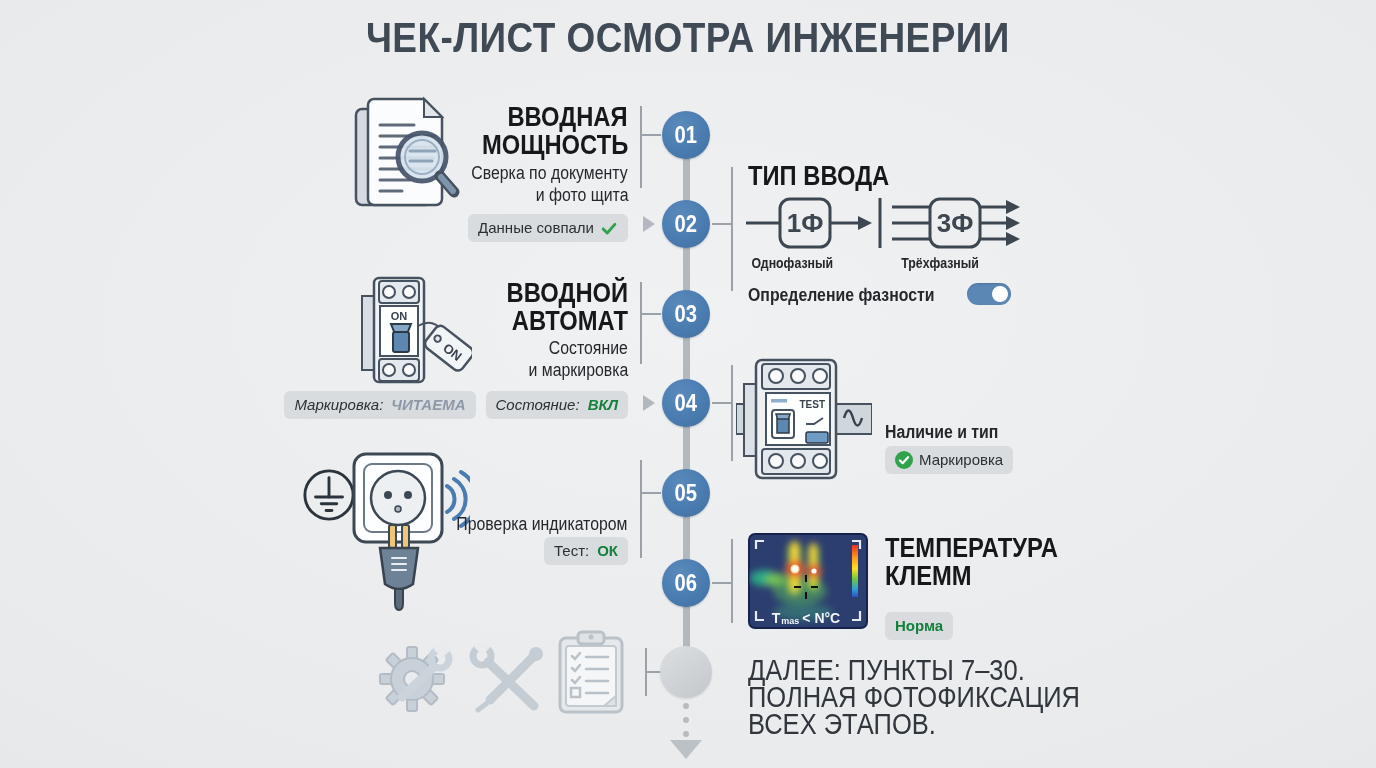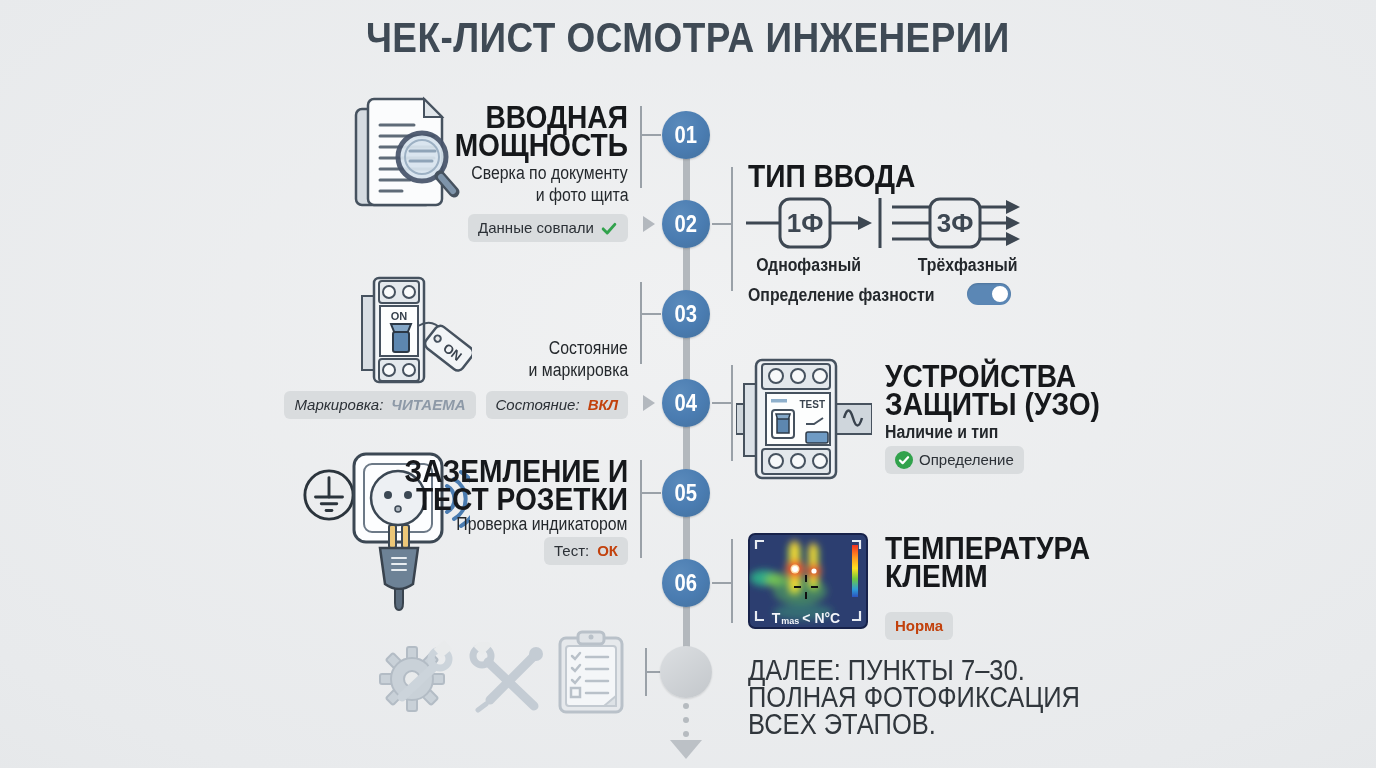--- a/index.html
+++ b/index.html
@@ -8,45 +8,45 @@
     background:radial-gradient(120% 120% at 50% 42%, #f0f1f2 0%, #e8eaec 55%, #dee1e3 100%);
     font-family:"Liberation Sans","DejaVu Sans",sans-serif;
     color:#17191c;
   }
   .abs{position:absolute;}
   .cx{display:inline-block;transform:scaleX(.88);}
   .cx-c{transform-origin:50% 50%;}
   .cx-r{transform-origin:100% 50%;}
   .cx-l{transform-origin:0 50%;}
   .title{top:14px;left:0;width:100%;text-align:center;font-size:42px;font-weight:bold;color:#3f4a55;letter-spacing:.5px;}
-  .head{font-weight:bold;font-size:32px;line-height:28px;color:#16181b;white-space:nowrap;}
+  .head{font-weight:bold;font-size:27px;line-height:28px;color:#16181b;white-space:nowrap;}
   .sub{font-size:18px;line-height:22px;color:#24282c;white-space:nowrap;}
   .ralign{right:748px;text-align:right;}
   .lalign{left:748px;text-align:left;}
   .tl-line{left:683px;top:135px;width:7px;height:537px;background:#b3b8bd;}
   .step{width:48px;height:48px;border-radius:50%;left:662px;
     background:radial-gradient(circle at 38% 30%, #5a8abb 0%, #4a7cb1 55%, #43709c 100%);
     display:flex;align-items:center;justify-content:center;
     color:#fff;font-weight:bold;font-size:23px;box-shadow:0 1px 2px rgba(0,0,0,.18);}
   .step-gray{width:52px;height:52px;border-radius:50%;left:660px;top:646px;
     background:linear-gradient(145deg,#dcdfe2 0%,#c3c7cb 100%);box-shadow:0 1px 2px rgba(0,0,0,.12);}
   .dot{width:6px;height:6px;border-radius:50%;background:#b6bbc0;left:683px;}
   .tri-down{left:670px;top:740px;width:0;height:0;border-left:16px solid transparent;border-right:16px solid transparent;border-top:19px solid #bcc1c6;}
   .tri-right{width:0;height:0;border-top:8px solid transparent;border-bottom:8px solid transparent;border-left:12px solid #b3b8be;}
   .vseg{width:2px;background:#9aa1a8;}
   .hseg{height:2px;background:#9aa1a8;}
   .badge{display:inline-flex;align-items:center;gap:6px;background:#d9dcde;border-radius:6px;
     padding:3px 10px;font-size:15px;color:#2b3036;white-space:nowrap;height:22px;line-height:22px;}
   .badge .val{font-weight:bold;margin-left:2px;}
-  .green{color:#c2410c;}
+  .green{color:#15803d;}
   .muted{color:#8d99a7;font-weight:bold;text-align:right;}
   .badgerow{display:flex;gap:10px;}
   .toggle{width:44px;height:22px;border-radius:11px;background:#5b87b5;position:relative;box-shadow:inset 0 1px 2px rgba(0,0,0,.15);}
   .toggle .knob{position:absolute;right:1px;top:1px;width:20px;height:20px;border-radius:50%;background:#fff;border:2px solid #5b87b5;box-sizing:border-box;}
-  .phlabel{font-size:18px;font-weight:bold;color:#23272b;text-align:right;white-space:nowrap;}
+  .phlabel{font-size:14px;font-weight:bold;color:#23272b;text-align:left;white-space:nowrap;}
   .footer-text{font-size:29px;font-weight:normal;line-height:27px;color:#30363c;white-space:nowrap;}
   svg text{font-family:"Liberation Sans","DejaVu Sans",sans-serif;}
 </style>
 </head>
 <body>
 
 <div class="canvas">
 
   <div class="abs title">
     <span class="cx cx-c">ЧЕК-ЛИСТ ОСМОТРА ИНЖЕНЕРИИ</span>
@@ -186,20 +186,24 @@
     <polygon points="39,48 59,48 55,58 43,58" fill="#84a7c7" stroke="#2c3947" stroke-width="2"></polygon>
     <rect x="41" y="56" width="16" height="20" rx="2" fill="#5d87b0" stroke="#2c3947" stroke-width="2"></rect>
     <path d="M66 50 q14 -8 24 4" stroke="#46525f" stroke-width="2" fill="none"></path>
     <circle cx="88" cy="53" r="3" fill="none" stroke="#46525f" stroke-width="2"></circle>
     <g transform="rotate(38 96 72)">
       <rect x="74" y="58" width="46" height="27" rx="6" fill="#f2f5f7" stroke="#46525f" stroke-width="2.5"></rect>
       <circle cx="82" cy="71" r="3.2" fill="#e9ebec" stroke="#46525f" stroke-width="2"></circle>
       <text x="102" y="77" text-anchor="middle" font-size="13" font-weight="bold" fill="#39434e">ON</text>
     </g>
   </svg>
+  <div class="abs head ralign" style="top:279px;">
+    <div><span class="cx cx-r">ВВОДНОЙ</span></div>
+    <div><span class="cx cx-r">АВТОМАТ</span></div>
+  </div>
   <div class="abs sub ralign" style="top:337px;">
     <div><span class="cx cx-r">Состояние</span></div>
     <div><span class="cx cx-r">и маркировка</span></div>
   </div>
   <div class="abs badgerow" style="right:748px;top:391px;font-style:italic;">
     <div class="badge">
       <span>Маркировка:</span>
       <span class="val muted">ЧИТАЕМА</span>
     </div>
     <div class="badge">
@@ -223,33 +227,29 @@
     <rect x="30" y="35" width="64" height="52" fill="#fdfefe" stroke="#46525f" stroke-width="2"></rect>
     <rect x="35" y="41" width="16" height="3.5" fill="#8fb0cc"></rect>
     <text x="89" y="50" text-anchor="end" font-size="10" font-weight="bold" fill="#39434e">TEST</text>
     <rect x="36" y="52" width="22" height="28" rx="3" fill="#ffffff" stroke="#46525f" stroke-width="2"></rect>
     <polygon points="40,56 54,56 52,63 42,63" fill="#85a8c8" stroke="#2e3b49" stroke-width="1.5"></polygon>
     <rect x="41" y="61" width="12" height="14" fill="#5d87b0" stroke="#2e3b49" stroke-width="1.5"></rect>
     <path d="M70 66 h8 l9 -6" stroke="#46525f" stroke-width="2" fill="none"></path>
     <rect x="70" y="74" width="22" height="11" rx="2" fill="#6f9bc4" stroke="#2e3b49" stroke-width="1.5"></rect>
     <path d="M108 60 c3 -10 6 -10 9 0 c3 10 6 10 9 0" stroke="#39434e" stroke-width="2.5" fill="none"></path>
   </svg>
-  <div class="abs head" style="left:885px;top:362px;">
-    <div><span class="cx cx-l">УСТРОЙСТВА</span></div>
-    <div><span class="cx cx-l">ЗАЩИТЫ (УЗО)</span></div>
-  </div>
   <div class="abs sub" style="left:885px;top:421px;font-weight:bold;">
     <span class="cx cx-l">Наличие и тип</span>
   </div>
   <div class="abs badge" style="left:885px;top:446px;">
     <svg width="18" height="18" viewBox="0 0 20 20">
       <circle cx="10" cy="10" r="10" fill="#31a24c"></circle>
       <path d="M5.5 10.5 l3 3 L14.5 7" stroke="#fff" stroke-width="2.5" fill="none" stroke-linecap="round" stroke-linejoin="round"></path>
     </svg>
-    <span>Определение</span>
+    <span>Маркировка</span>
   </div>
 
   <svg class="abs" style="left:302px;top:468px;" width="54" height="54" viewBox="0 0 56 56">
     <circle cx="28" cy="28" r="25" fill="none" stroke="#2b343c" stroke-width="3"></circle>
     <g stroke="#2b343c" stroke-width="3" stroke-linecap="round">
       <line x1="28" y1="10" x2="28" y2="30"></line>
       <line x1="14" y1="30" x2="42" y2="30"></line>
       <line x1="20" y1="37" x2="36" y2="37"></line>
       <line x1="25" y1="44" x2="31" y2="44"></line>
     </g>
@@ -269,24 +269,20 @@
     <rect x="37" y="73" width="7" height="23" rx="2" fill="#ecc778" stroke="#3c4854" stroke-width="2"></rect>
     <rect x="50" y="73" width="7" height="23" rx="2" fill="#ecc778" stroke="#3c4854" stroke-width="2"></rect>
     <path d="M28 96 L66 96 L61 132 Q47 142 33 132 Z" fill="#6d8296" stroke="#39434e" stroke-width="2.5"></path>
     <g stroke="#e8edf1" stroke-width="2" stroke-linecap="round">
       <line x1="40" y1="106" x2="54" y2="106"></line>
         <line x1="40" y1="112" x2="54" y2="112"></line>
         <line x1="40" y1="118" x2="54" y2="118"></line>
     </g>
     <path d="M43 137 h8 v14 q0 7 -4 7 t-4 -7 z" fill="#5a6b7d" stroke="#39434e" stroke-width="2"></path>
   </svg>
-  <div class="abs head ralign" style="top:457px;">
-    <div><span class="cx cx-r">ЗАЗЕМЛЕНИЕ И</span></div>
-    <div><span class="cx cx-r">ТЕСТ РОЗЕТКИ</span></div>
-  </div>
   <div class="abs sub ralign" style="top:513px;">
     <span class="cx cx-r">Проверка индикатором</span>
   </div>
   <div class="abs badge" style="right:748px;top:537px;">
     <span>Тест:</span>
     <span class="val green">ОК</span>
   </div>
 
   <svg class="abs" style="left:748px;top:533px;" width="120" height="96" viewBox="0 0 120 96">
     <defs>

